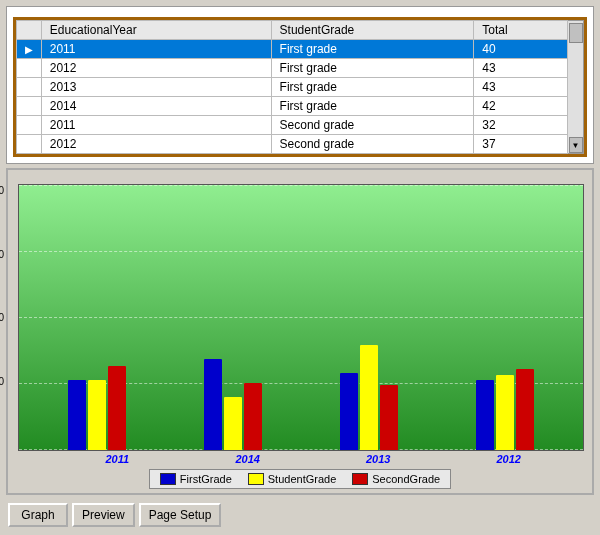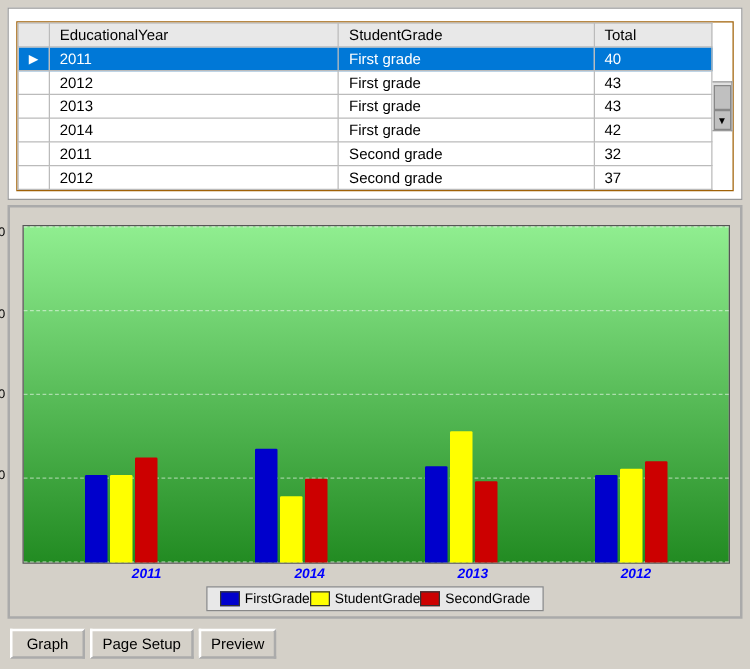--- a/index.html
+++ b/index.html
@@ -31,22 +31,21 @@
     }
 
     .table-label {
       font-size: 12px;
       margin-bottom: 4px;
       color: #000;
     }
 
     .table-wrapper {
       display: flex;
-      border: 1px solid #a16207;
-      align-items: center;
+      border: 3px solid #a16207;
     }
 
     .data-table {
       flex: 1;
       border-collapse: collapse;
       font-size: 12px;
     }
 
     .data-table th {
       background: #e8e8e8;
@@ -190,20 +189,21 @@
       color: blue;
       font-style: italic;
       font-weight: bold;
       text-align: center;
       flex: 1;
     }
 
     
     .chart-legend {
       display: flex;
+      gap: 16px;
       margin-top: 4px;
       border: 1px solid #888;
       padding: 3px 10px;
       background: #e8e8e8;
       align-items: center;
     }
 
     .legend-item {
       display: flex;
       align-items: center;
@@ -392,17 +392,17 @@
   </div>
         <div class="legend-item">
     <div class="legend-color" style="background:#cc0000;"></div>
     <span>SecondGrade</span>
   </div>
       </div>
   </div>
 
   <div class="toolbar" id="toolbar">
   <button class="toolbar-btn">Graph</button>
+      <button class="toolbar-btn">Preview</button>
       <button class="toolbar-btn">Page Setup</button>
-      <button class="toolbar-btn">Preview</button>
       <div class="toolbar-spacer"></div>
     </div>
 </div>
 
 </body></html>

